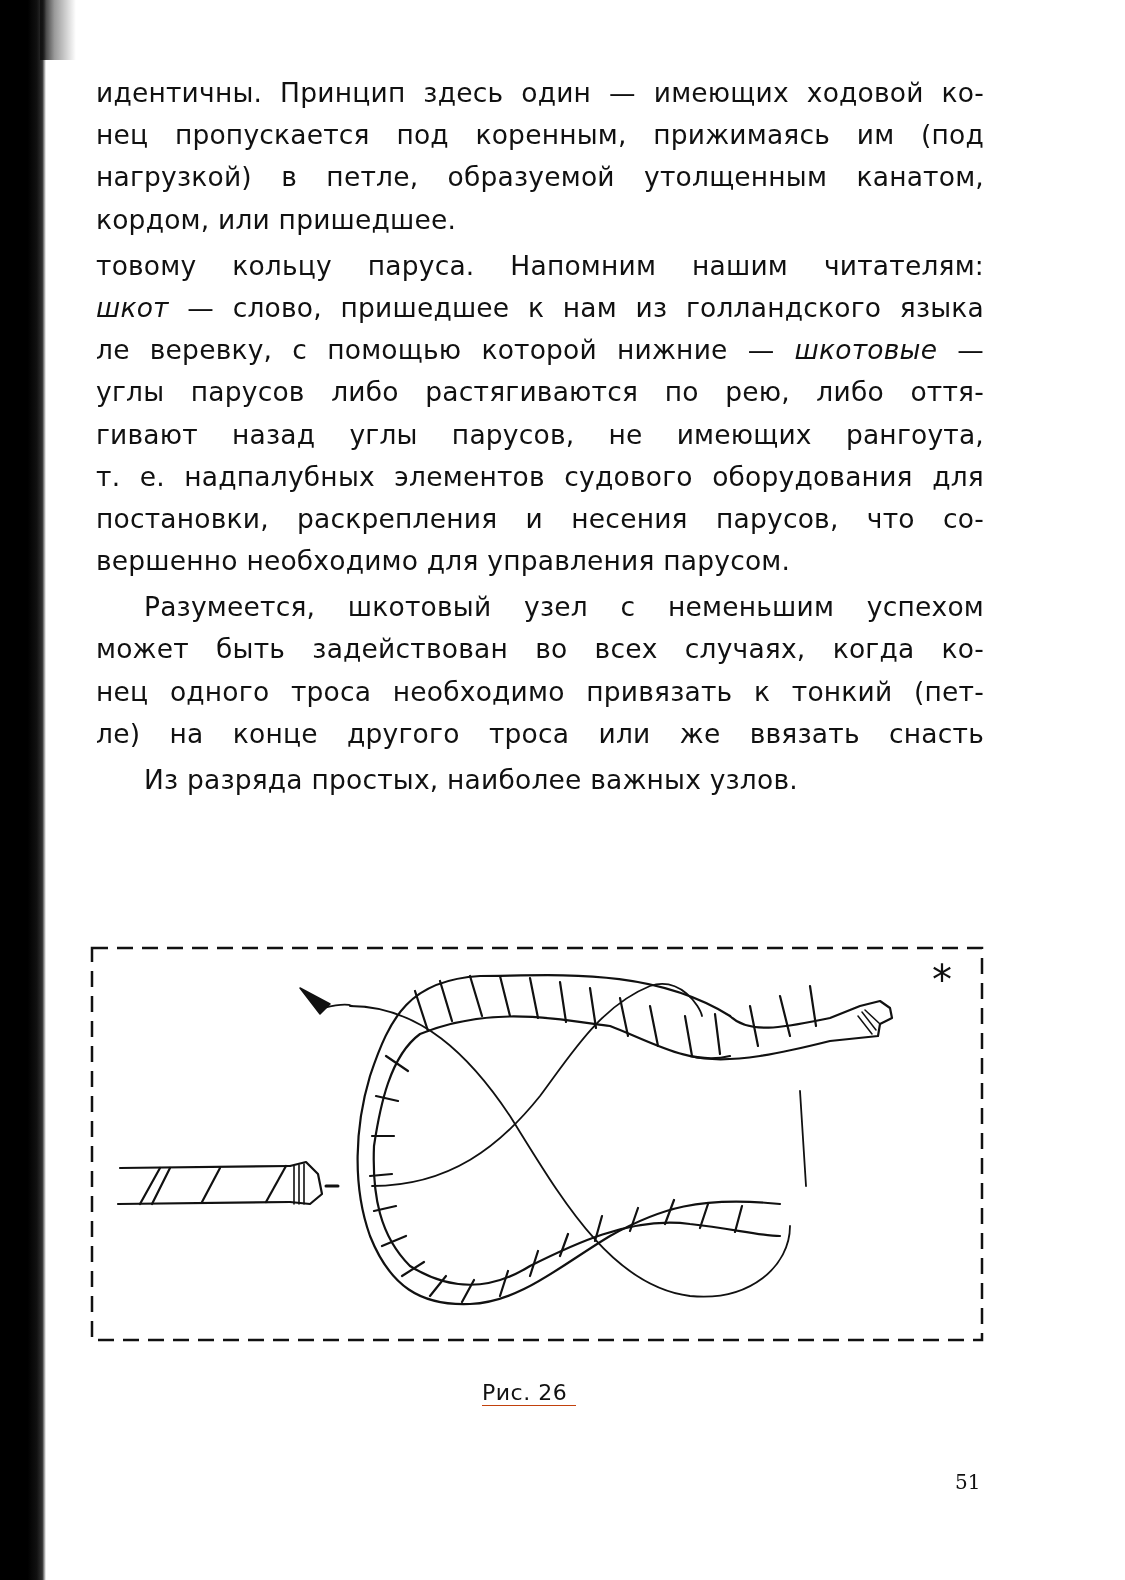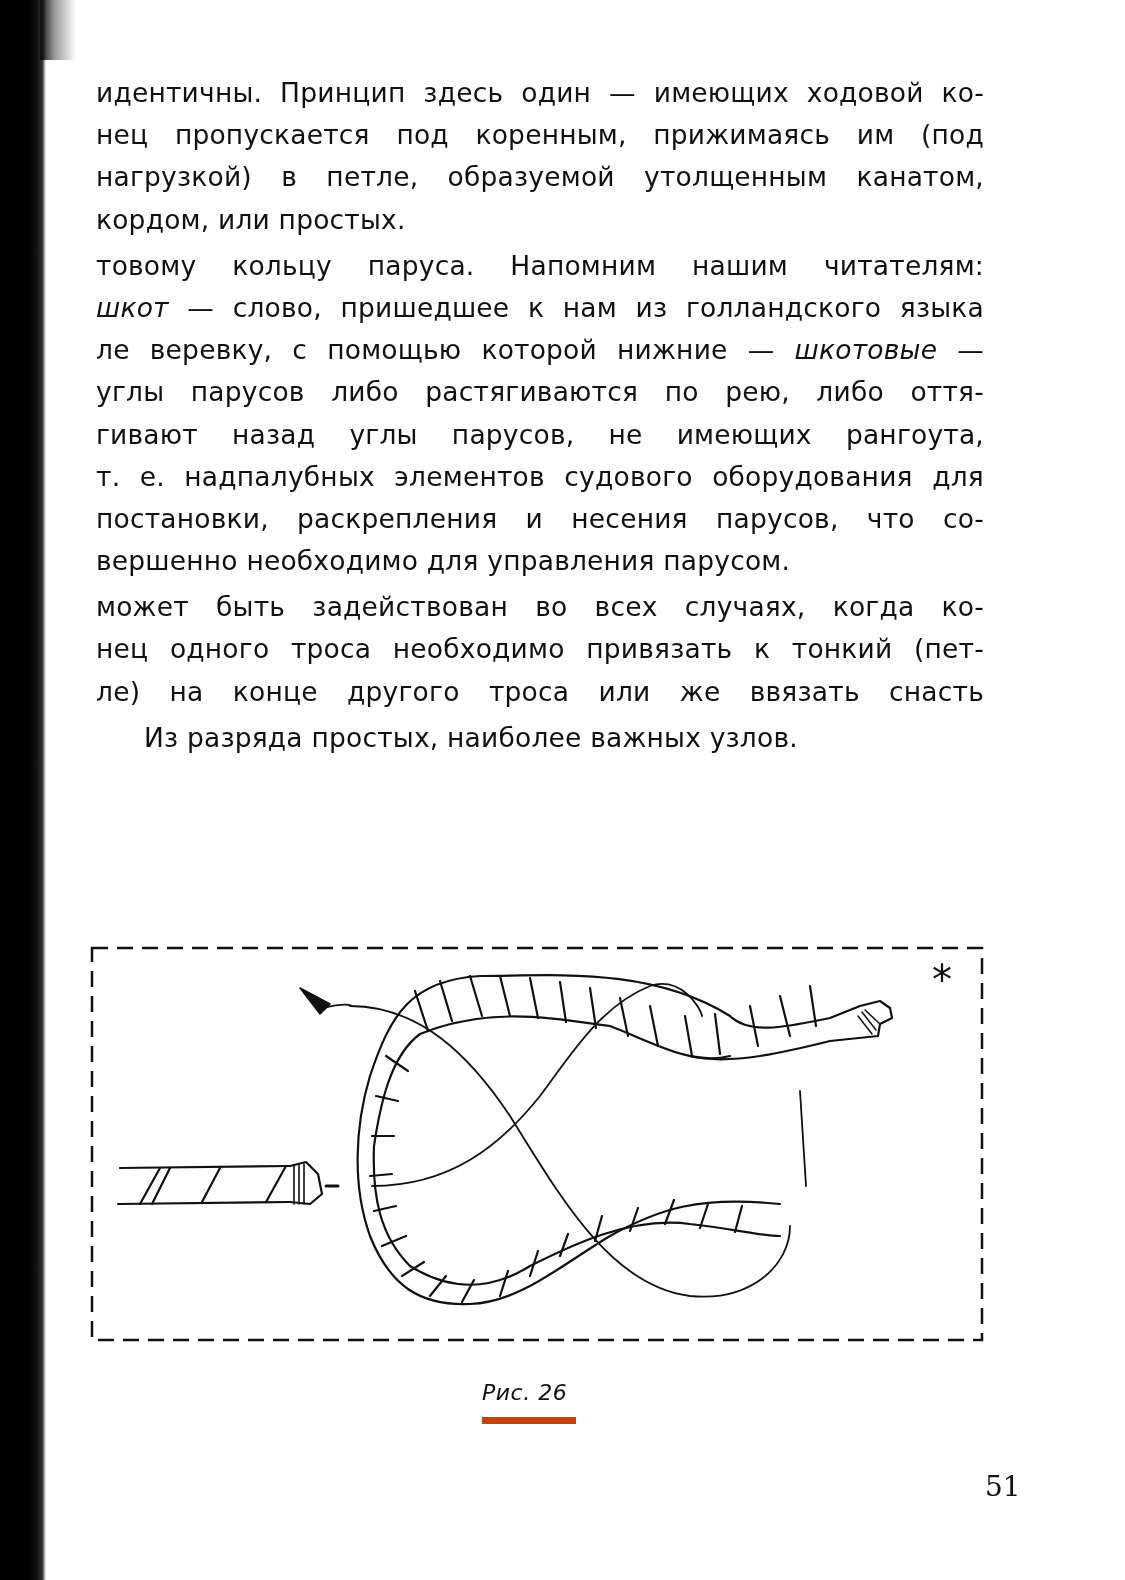--- a/index.html
+++ b/index.html
@@ -22,50 +22,51 @@
   .line { display: block; white-space: nowrap; text-align: justify; text-align-last: justify; height: 42.2px; }
   .line.last { text-align-last: left; }
   .indent { padding-left: 48px; }
   .para-gap { height: 4px; }
   em { font-style: italic; }
   .figure {
     position: absolute; left: 90px; top: 946px; width: 895px; height: 400px;
   }
   .caption {
     position: absolute; left: 482px; top: 1380px; font-size: 22px; letter-spacing: 0.5px;
-    padding-bottom: 12px; border-bottom: 7px solid #c2410c; width: 94px; font-style: italic;
+    padding-bottom: 0; border-bottom: 1px solid #c2410c; width: 94px;
   }
   .page-number {
-    position: absolute; left: 955px; top: 1470px; font-family: "DejaVu Serif", serif; font-size: 28px; margin-left: 30px;
+    position: absolute; left: 955px; top: 1470px; font-family: "DejaVu Serif", serif; font-size: 20px;
   }
 </style>
 </head>
 <body>
 
 <div class="binding"></div>
 <div class="binding-top"></div>
 
 <div class="text-block">
 
   <span class="line">идентичны. Принцип здесь один — имеющих ходовой ко-</span>
   <span class="line">нец пропускается под коренным, прижимаясь им (под</span>
   <span class="line">нагрузкой) в петле, образуемой утолщенным канатом,</span>
-  <span class="line last">кордом, или простых.</span>
+  <span class="line last">кордом, или пришедшее.</span>
   <div class="para-gap"></div>
 
   <span class="line">товому кольцу паруса. Напомним нашим читателям:</span>
   <span class="line"><em>шкот</em><span> — слово, пришедшее к нам из голландского языка</span></span>
   <span class="line"><span>ле веревку, с помощью которой нижние — </span><em>шкотовые</em><span> —</span></span>
   <span class="line">углы парусов либо растягиваются по рею, либо оття-</span>
   <span class="line">гивают назад углы парусов, не имеющих рангоута,</span>
   <span class="line">т. е. надпалубных элементов судового оборудования для</span>
   <span class="line">постановки, раскрепления и несения парусов, что со-</span>
   <span class="line last">вершенно необходимо для управления парусом.</span>
   <div class="para-gap"></div>
 
+  <span class="line indent">Разумеется, шкотовый узел с неменьшим успехом</span>
   <span class="line">может быть задействован во всех случаях, когда ко-</span>
   <span class="line">нец одного троса необходимо привязать к тонкий (пет-</span>
   <span class="line">ле) на конце другого троса или же ввязать снасть</span>
   <div class="para-gap"></div>
 
   <span class="line indent last">Из разряда простых, наиболее важных узлов.</span>
 </div>
 
 <div class="figure">
   <svg width="895" height="400" viewBox="0 0 895 400" xmlns="http://www.w3.org/2000/svg">

